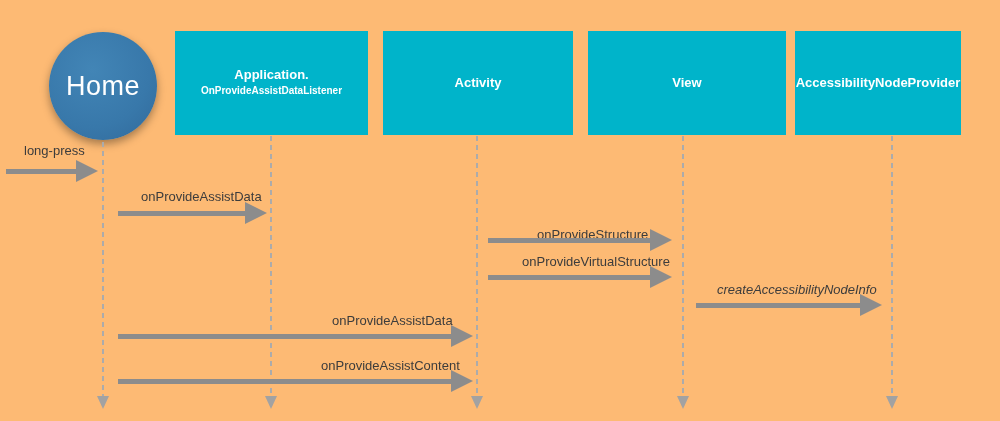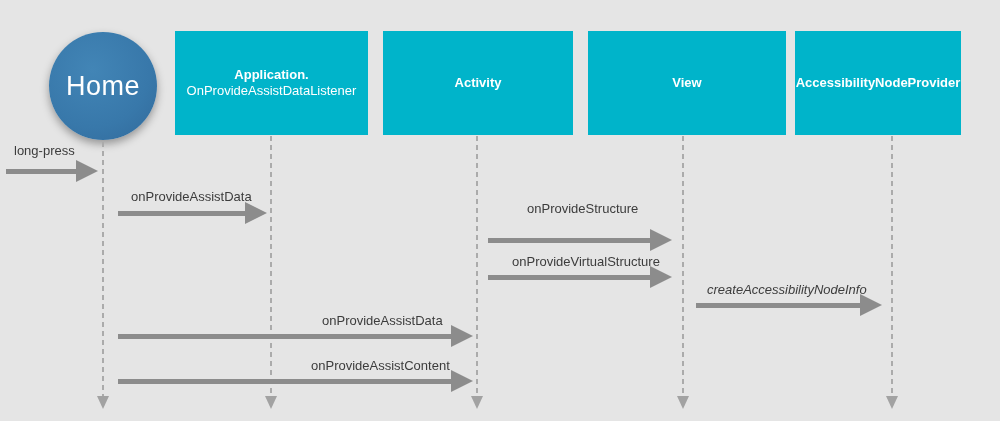--- a/index.html
+++ b/index.html
@@ -5,54 +5,54 @@
   :root{
     --actor-box:#00b4ca;
     --home-circle:#3878aa;
     --arrow:#8c8c8c;
     --lifeline:#ababab;
     --message-text:#3c3c3c;
     --actor-text:#ffffff;
   }
   html,body{margin:0;padding:0;background:#ffffff;}
   .stage{
-    position:relative;width:1000px;height:421px;background:#e5e5e5;overflow:hidden;
+    position:relative;width:1000px;height:421px;background:#fdba74;overflow:hidden;
     font-family:"Liberation Sans",sans-serif;
   }
   .actor-circle{
     position:absolute;left:49px;top:32px;width:108px;height:108px;border-radius:50%;
     background:radial-gradient(circle at 40% 35%, #4285b6 0%, var(--home-circle) 60%, #31699a 100%);
     box-shadow:0 4px 8px rgba(0,0,0,0.35);
     display:flex;align-items:center;justify-content:center;
     color:var(--actor-text);font-size:27px;font-weight:400;letter-spacing:0.5px;
   }
   .actor-box{
     position:absolute;top:31px;height:104px;background:var(--actor-box);
     display:flex;flex-direction:column;align-items:center;justify-content:center;
     color:var(--actor-text);text-align:center;
   }
   .actor-title{font-size:13px;font-weight:700;line-height:16px;display:block;}
-  .actor-subtitle{font-size:13px;font-weight:400;line-height:16px;display:block;}
+  .actor-subtitle{font-size:10px;font-weight:700;line-height:16px;display:block;}
   .lifeline{
     position:absolute;width:2px;
     background:repeating-linear-gradient(to bottom, var(--lifeline) 0 5px, transparent 5px 9px);
   }
   .lifeline-arrowhead{
     position:absolute;top:396px;width:0;height:0;
     border-left:6px solid transparent;border-right:6px solid transparent;
     border-top:13px solid #a2a2a2;
   }
   .msg-line{position:absolute;height:5px;background:var(--arrow);}
   .msg-head{
     position:absolute;width:0;height:0;
     border-top:11px solid transparent;border-bottom:11px solid transparent;
     border-left:22px solid var(--arrow);
   }
   .msg-label{
-    position:absolute;font-size:13px;color:var(--message-text);white-space:nowrap;line-height:15px;
+    position:absolute;font-size:13px;color:var(--message-text);white-space:nowrap;line-height:15px;margin-left:10px;
   }
 </style>
 </head>
 <body>
 
 <div class="stage">
 
   <div class="actor-circle">
     <span>Home</span>
   </div>
@@ -95,21 +95,21 @@
     <div class="msg-head" style="left:76px;top:160px;"></div>
   </div>
 
   <div>
     <div class="msg-label" style="left:131px;top:189px;">onProvideAssistData</div>
     <div class="msg-line" style="left:118px;top:211px;width:127px;"></div>
     <div class="msg-head" style="left:245px;top:202px;"></div>
   </div>
 
   <div>
-    <div class="msg-label" style="left:527px;top:201px;">onProvideStructure</div>
+    <div class="msg-label" style="left:527px;top:227px;">onProvideStructure</div>
     <div class="msg-line" style="left:488px;top:238px;width:162px;"></div>
     <div class="msg-head" style="left:650px;top:229px;"></div>
   </div>
 
   <div>
     <div class="msg-label" style="left:512px;top:254px;">onProvideVirtualStructure</div>
     <div class="msg-line" style="left:488px;top:275px;width:162px;"></div>
     <div class="msg-head" style="left:650px;top:266px;"></div>
   </div>
 

